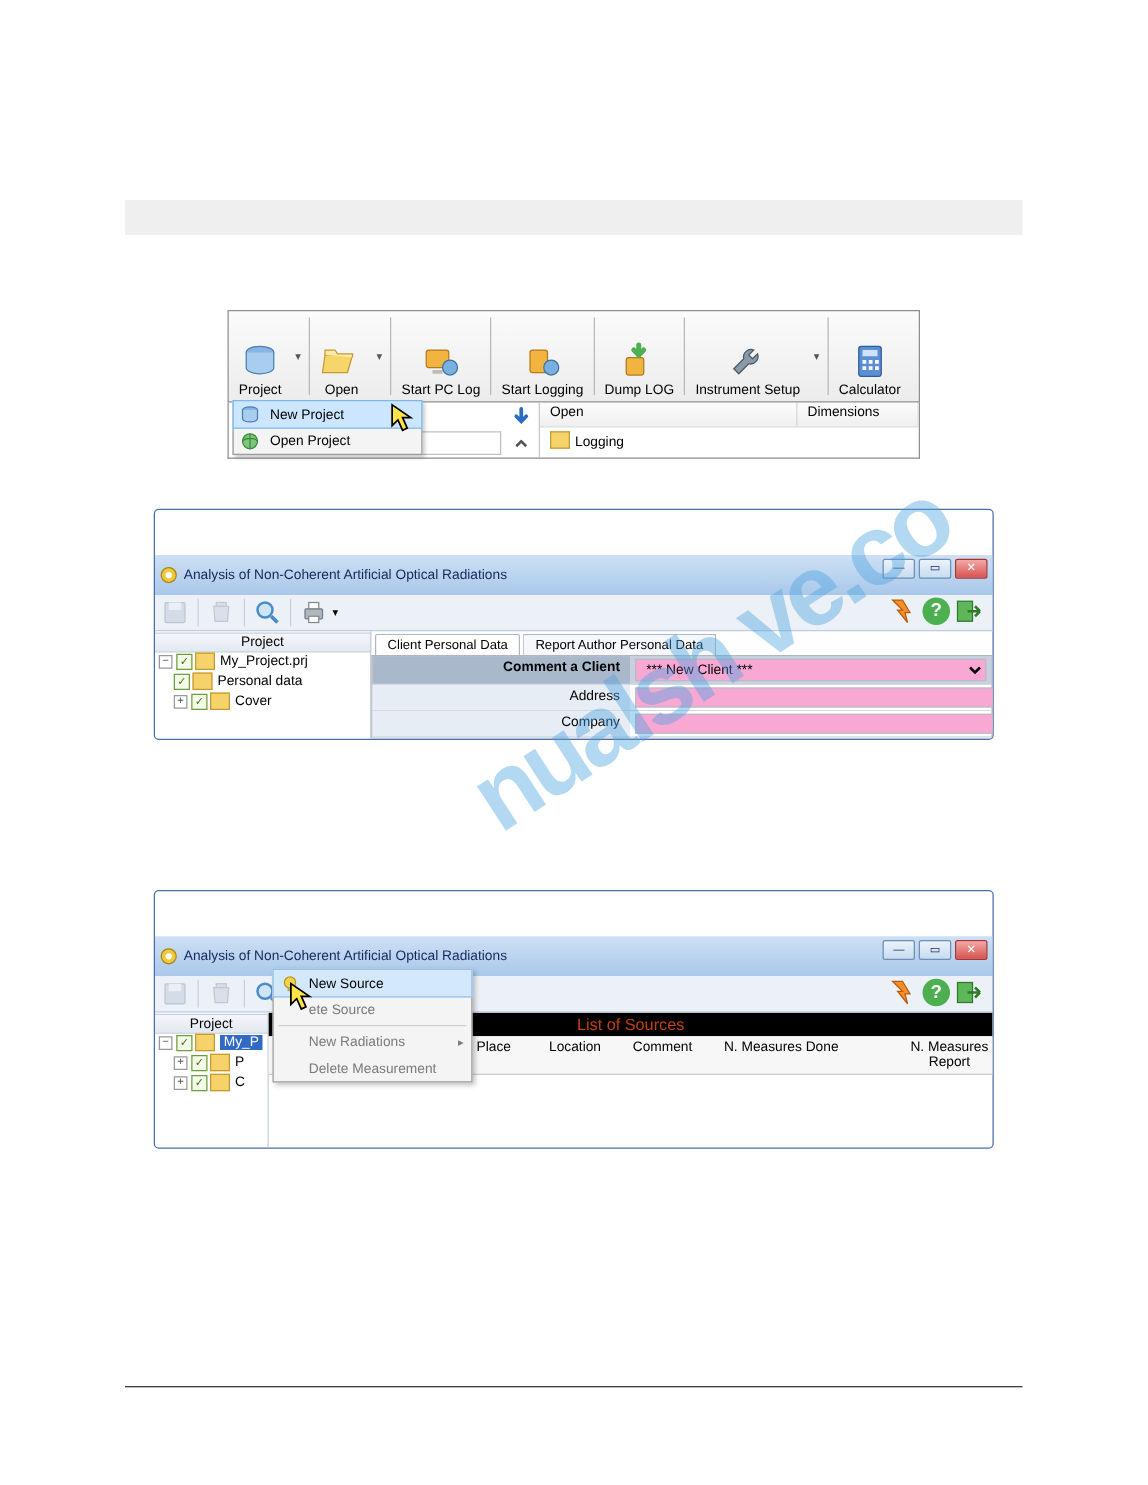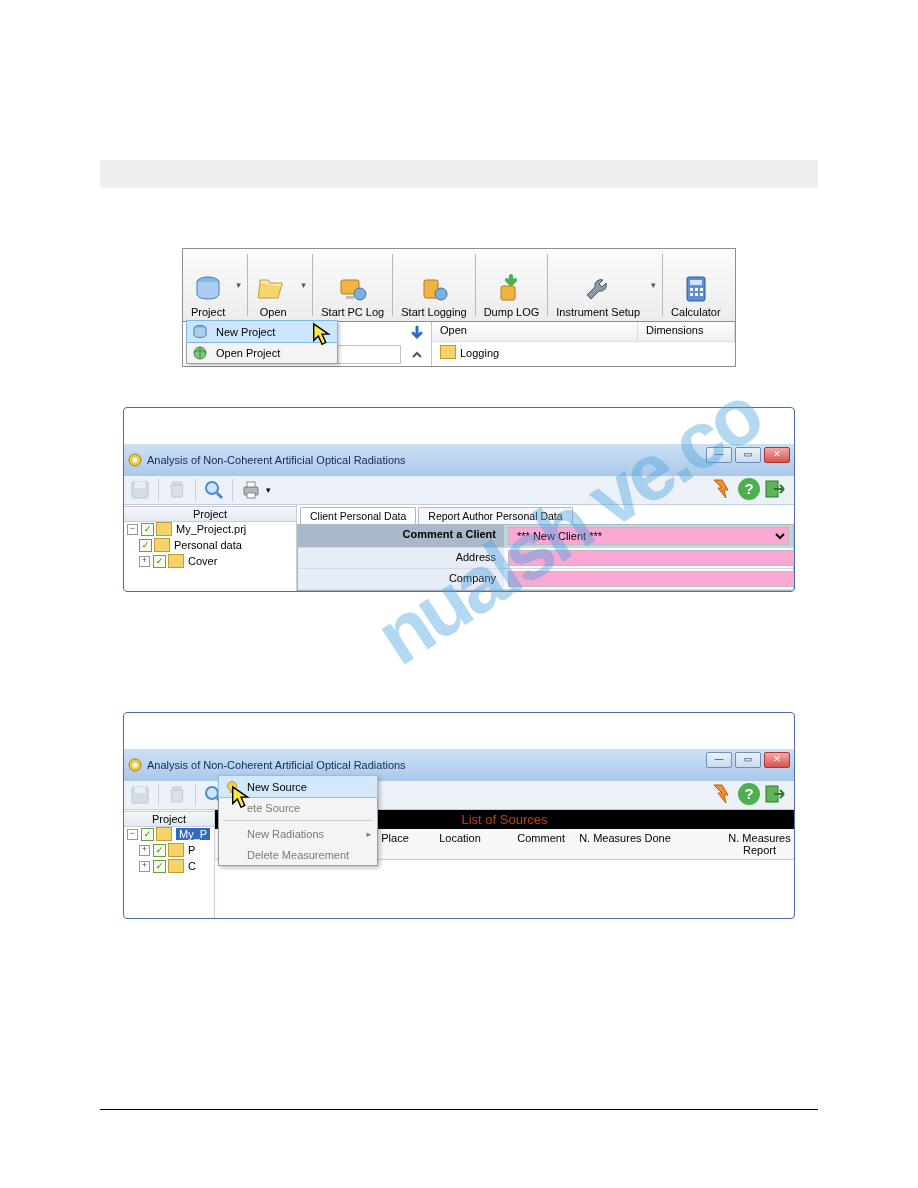--- a/index.html
+++ b/index.html
@@ -471,21 +471,21 @@
         <span class="folder-ico"></span>
         <span>C</span>
       </div>
     </div>
     <div class="form-area">
       <div class="black-hdr">List of Sources</div>
       <div class="cols3">
         <div class="c" style="width:150px;"></div>
         <div class="c" style="width:60px;">Place</div>
         <div class="c" style="width:70px;">Location</div>
-        <div class="c" style="width:70px;text-align:right;">Comment</div>
+        <div class="c" style="width:70px;">Comment</div>
         <div class="c" style="width:120px;">N. Measures Done</div>
         <div class="c" style="flex:1;margin-left:40px;">N. Measures Report</div>
       </div>
     </div>
   </div>
 
   <div class="ctx" style="left:94px; top:62px;">
     <div class="crow hi en">
       <svg class="ci" viewBox="0 0 16 16">
           <circle cx="8" cy="7" r="4.5" fill="#f5d349" stroke="#b8951f"></circle>

